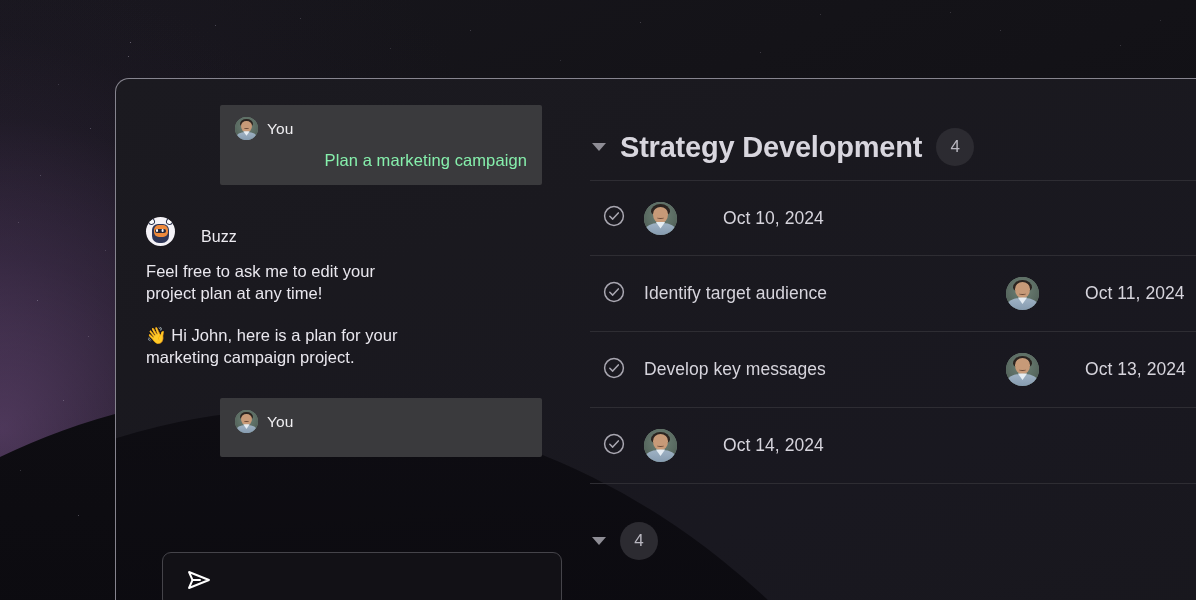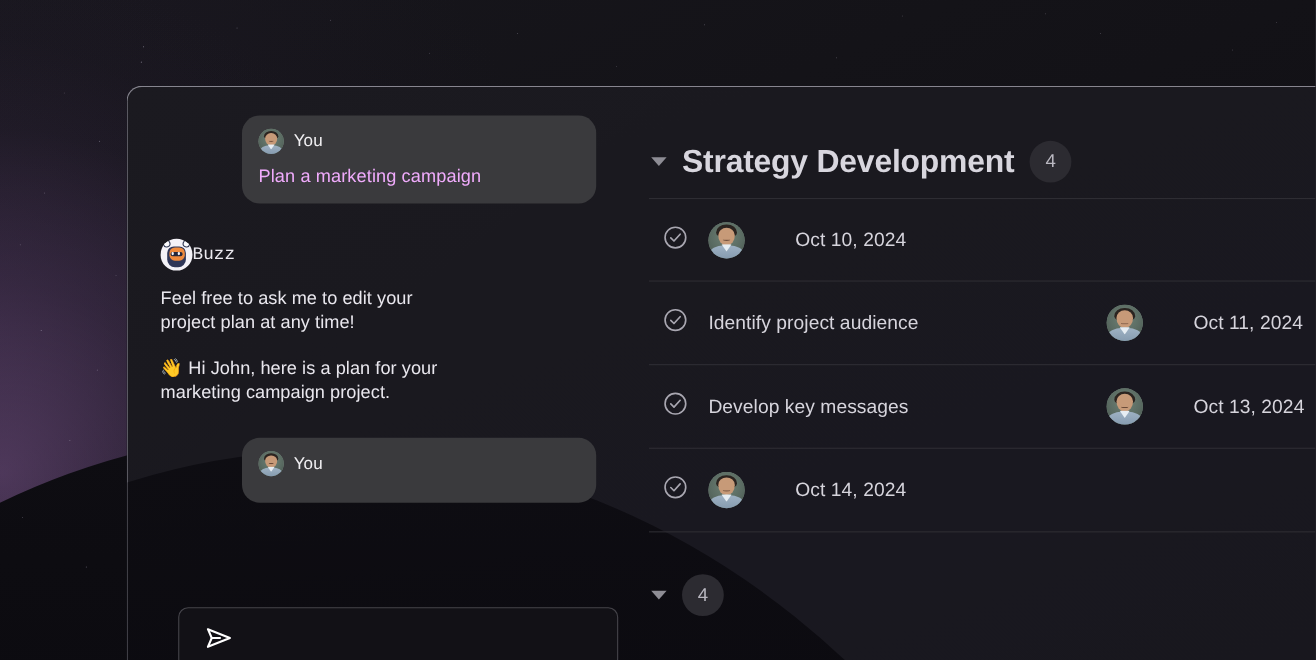--- a/index.html
+++ b/index.html
@@ -90,41 +90,42 @@
     display: flex;
     flex-direction: column;
     gap: 0;
     min-height: 0;
   }
 
   
   .user-bubble {
     align-self: flex-end;
     background: #3a3a3d;
-    border-radius: 16px;
+    border-radius: 2px;
     padding: 12px 15px 14px 15px;
     width: 322px;
     margin-bottom: 32px;
   }
   .bubble-head {
     display: flex;
     align-items: center;
     gap: 9px;
     margin-bottom: 10px;
   }
   .bubble-name {
     font-size: 15.5px;
     color: #f0eff2;
     letter-spacing: 0.1px;
   }
   .bubble-text {
     font-size: 16.5px;
     line-height: 1.25;
-    color: #f0abfc;
+    color: #86efac;
     letter-spacing: 0.1px;
+    text-align: right;
   }
 
   
   .avatar {
     position: relative;
     border-radius: 50%;
     overflow: hidden;
     flex: 0 0 auto;
     background: #78897e;
   }
@@ -218,24 +219,23 @@
     width: 2.4px; height: 2.4px;
     background: #f6f6fa;
     border-radius: 50%;
     box-shadow: 5.6px 0 0 #f6f6fa;
   }
 
   
   .buzz-block { margin-bottom: 22px; }
   .buzz-head {
     display: flex;
-    align-items: center;
-    gap: 0;
+    align-items: flex-end;
+    gap: 26px;
     margin-bottom: 14px;
-    font-family: Liberation Mono, monospace;
   }
   .buzz-name {
     font-size: 16px;
     color: #eceaf0;
     letter-spacing: 0.1px;
   }
   .buzz-p {
     font-size: 16.5px;
     line-height: 1.34;
     color: #e9e7ee;
@@ -478,21 +478,21 @@
           <span class="task-date">Oct 10, 2024</span>
         </div>
 
         <div class="task-row">
           <span class="check-icon">
             <svg width="24" height="24" viewBox="0 0 24 24" fill="none" stroke="#a9a7b1" stroke-width="1.5" stroke-linecap="round" stroke-linejoin="round">
               <circle cx="12" cy="12" r="9.4"></circle>
                 <path d="M7.8 12.2 L10.7 15.1 L16.3 8.9"></path>
             </svg>
           </span>
-          <span class="task-name">Identify project audience</span>
+          <span class="task-name">Identify target audience</span>
           <span class="avatar md task-assignee">
             <span class="face-bg"></span>
               <span class="hair"></span>
               <span class="head"></span>
             <span class="smile"></span>
               <span class="shirt"></span>
               <span class="collar"></span>
           </span>
           <span class="task-date">Oct 11, 2024</span>
         </div>

